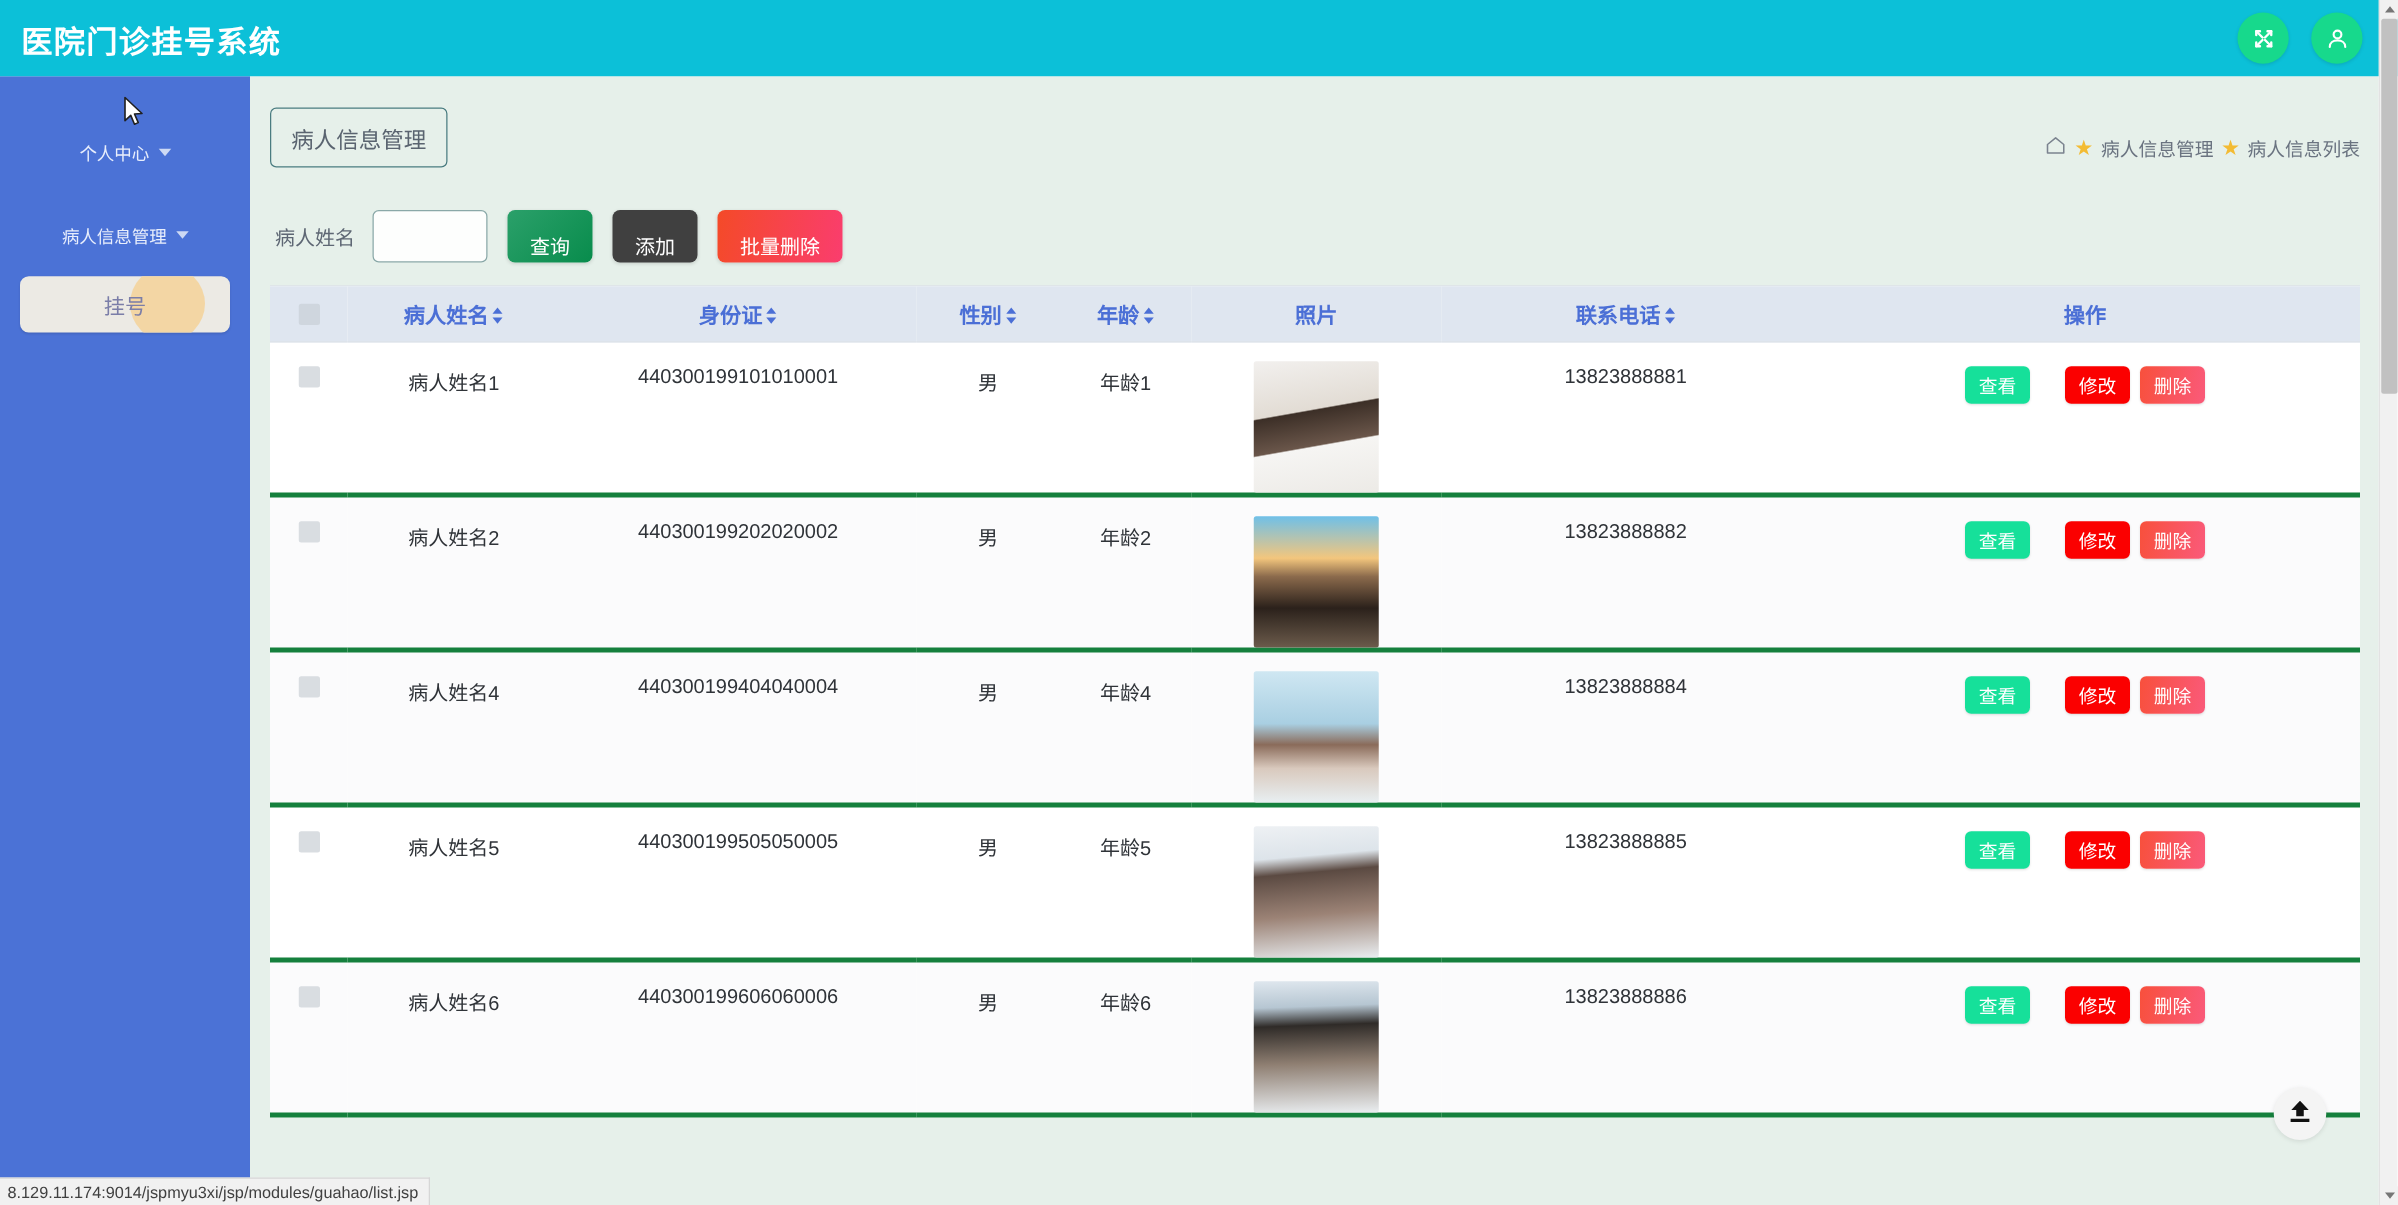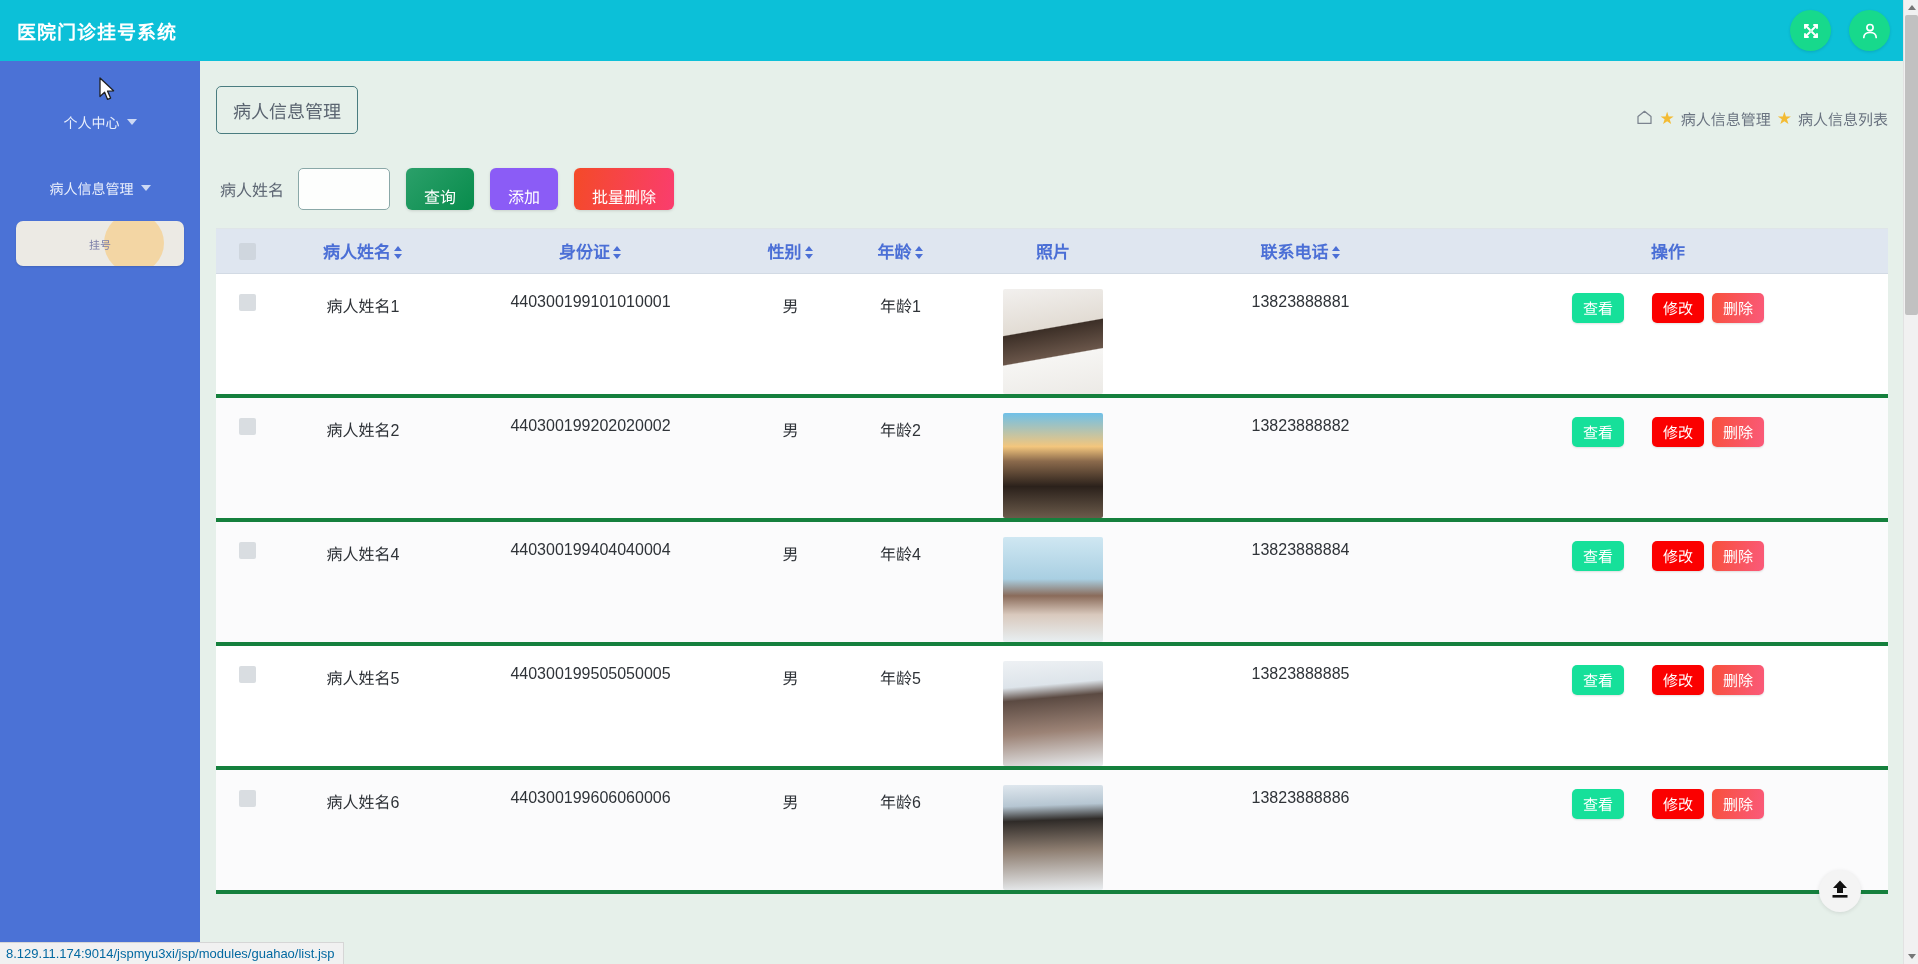--- a/index.html
+++ b/index.html
@@ -14,21 +14,21 @@
   
   .topbar {
     position: absolute; top: 0; left: 0;
     width: 1918px; height: 61px;
     background: #0cc0d8;
     display: flex; align-items: center;
     z-index: 30;
   }
   .app-title {
     color: #ffffff;
-    font-size: 19px;
+    font-size: 25px;
     font-weight: 700;
     margin-left: 17px;
     letter-spacing: 1px;
     white-space: nowrap;
   }
   .topbar-actions {
     margin-left: auto;
     display: flex; align-items: center;
     gap: 18px;
     margin-right: 28px;
@@ -68,21 +68,21 @@
     border-top: 6px solid #cdd9f4;
     display: inline-block;
   }
   .side-sub {
     margin: 0 16px;
     height: 45px;
     border-radius: 7px;
     background: #eceae4;
     display: flex; align-items: center; justify-content: center;
     color: #7b7ea8;
-    font-size: 11px;
+    font-size: 17px;
     cursor: pointer;
     position: relative;
     overflow: hidden;
     box-shadow: 0 1px 2px rgba(0,0,0,.12);
   }
   .ripple {
     position: absolute;
     width: 60px; height: 60px;
     border-radius: 50%;
     background: #f3d5a0;
@@ -170,21 +170,21 @@
     color: #fff;
     font-size: 16px;
     font-family: inherit;
     cursor: pointer;
     padding: 16px 18px;
     margin-left: 16px;
     box-shadow: 0 1px 3px rgba(0,0,0,.13);
     white-space: nowrap;
   }
   .btn-query  { background: linear-gradient(135deg,#2ba06a 0%,#088c4c 100%); }
-  .btn-add    { background: #8b5cf6; }
+  .btn-add    { background: #404040; }
   .btn-delall { background: linear-gradient(100deg,#f44a28 0%,#fa3d6e 100%); }
 
   
   .table-wrap {
     margin-top: 8px;
     background: #ffffff;
     border-top: 1px solid #dfe5e8;
   }
   table.grid {
     width: 1672px;
@@ -325,21 +325,21 @@
 
   
   .statusbar {
     position: absolute;
     left: 0; bottom: 0;
     height: 22px;
     max-width: 560px;
     background: #f1f1f1;
     border-top: 1px solid #d6d6d6;
     border-right: 1px solid #d6d6d6;
-    color: #0369a1;
+    color: #404040;
     font-size: 13px;
     display: flex; align-items: center;
     padding: 0 8px 0 6px;
     z-index: 50;
     white-space: nowrap;
     font-family: "Liberation Sans", sans-serif;
   }
 </style>
 </head>
 <body>

